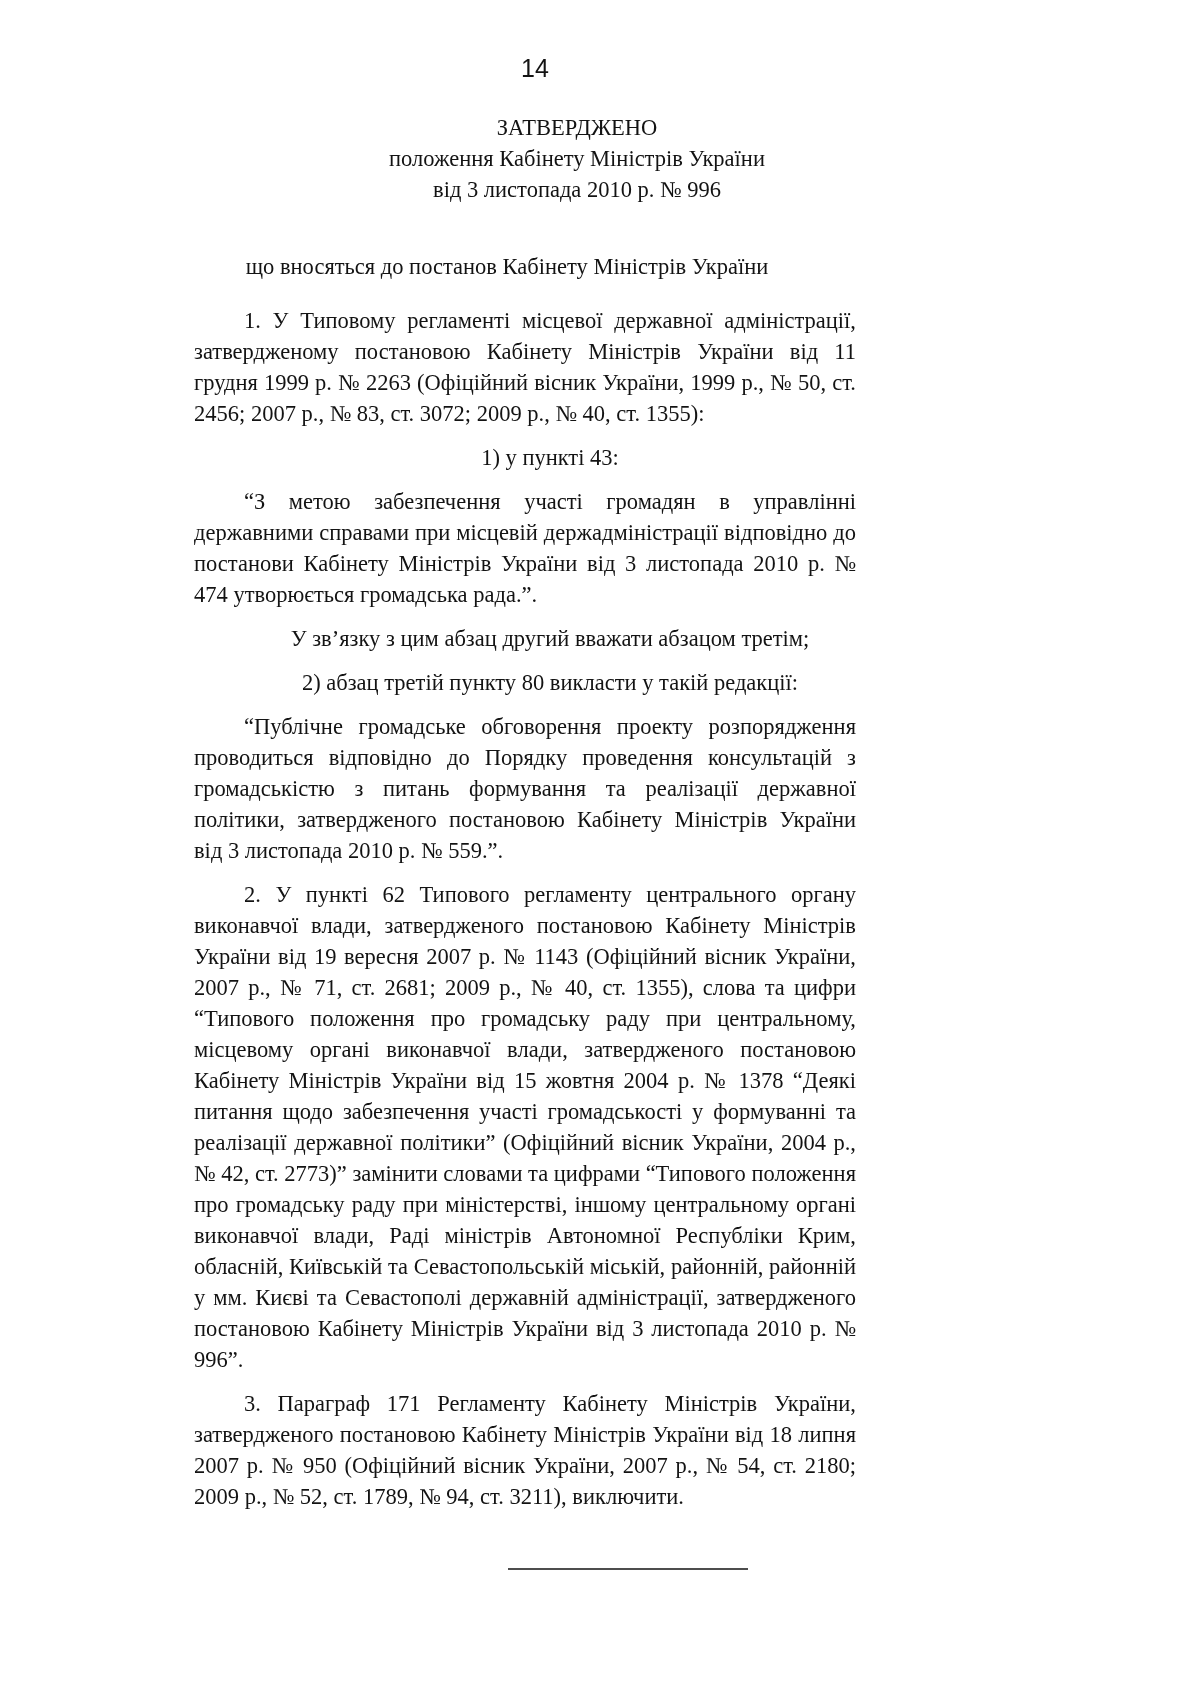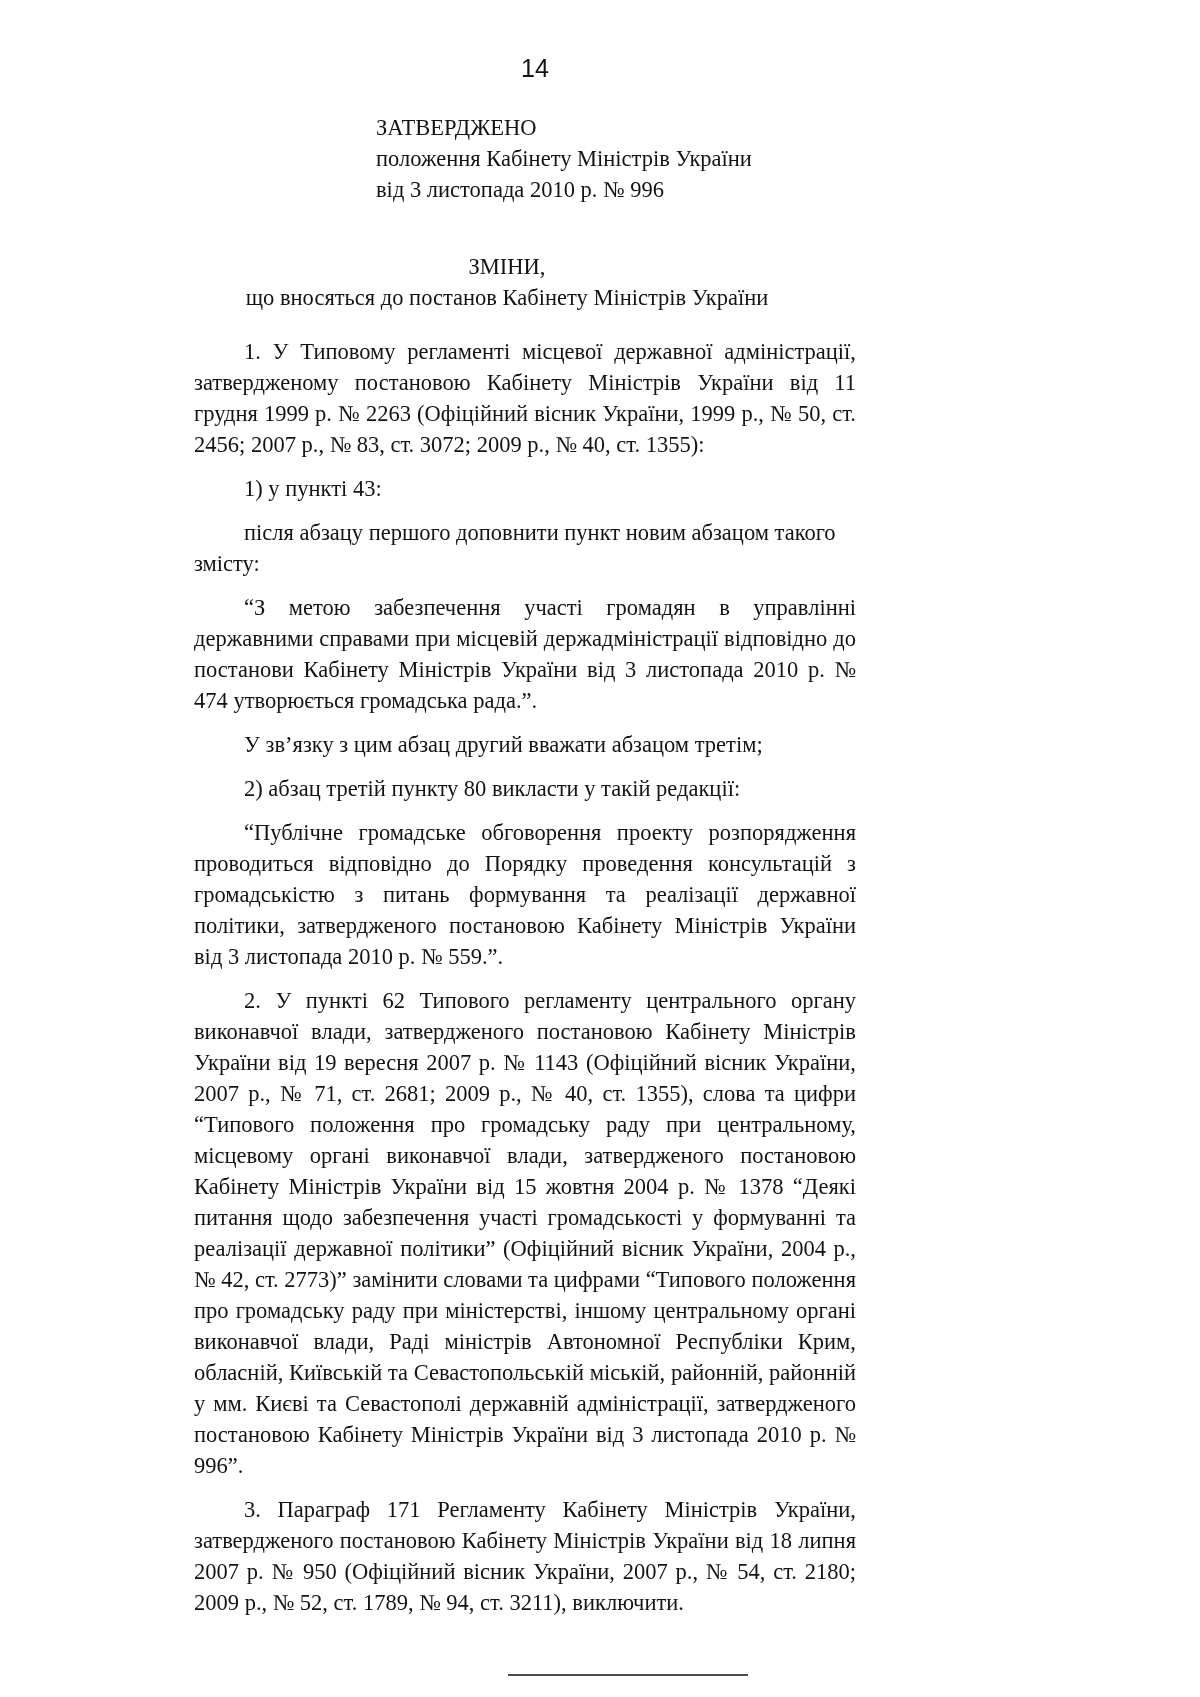--- a/index.html
+++ b/index.html
@@ -29,21 +29,21 @@
     font-size: 25px;
     line-height: 28px;
     text-align: center;
     padding-top: 54px;
     
     transform: translateX(28px);
   }
   .approval-block {
     width: 402px;
     margin: 30px 78px 0 auto;
-    text-align: left;
+    text-align: center;
   }
   .approval-line {
     display: block;
   }
   .doc-title {
     text-align: center;
     margin-top: 46px;
     font-weight: normal;
     font-size: 22.5px;
     line-height: 31px;
@@ -54,21 +54,21 @@
   .body-text {
     margin-top: 23px;
     margin-left: 36px;
   }
   p.para {
     margin: 13px 0 0 0;
     text-indent: 50px;
     text-align: justify;
   }
   p.para.no-justify {
-    text-align: left;
+    text-align: center;
   }
   .separator-line {
     width: 240px;
     height: 0;
     border-top: 2px solid #4d4d4d;
     margin: 56px 0 0 350px;
   }
 </style>
 </head>
 <body>
@@ -78,28 +78,26 @@
 
     <div class="page-number">14</div>
 
     <div class="approval-block">
       <span class="approval-line">ЗАТВЕРДЖЕНО</span>
       <span class="approval-line">положення Кабінету Міністрів України</span>
       <span class="approval-line">від 3 листопада 2010 р. № 996</span>
     </div>
 
     <h1 class="doc-title">
-      <span class="title-line">ЗМІНИ,</span>
       <span class="title-line">що вносяться до постанов Кабінету Міністрів України</span>
     </h1>
 
     <div class="body-text">
       <p class="para">1. У Типовому регламенті місцевої державної адміністрації, затвердженому постановою Кабінету Міністрів України від 11 грудня 1999 р. № 2263 (Офіційний вісник України, 1999 р., № 50, ст. 2456; 2007 р., № 83, ст. 3072; 2009 р., № 40, ст. 1355):</p>
       <p class="para no-justify">1) у пункті 43:</p>
-      <p class="para no-justify">після абзацу першого доповнити пункт новим абзацом такого змісту:</p>
       <p class="para">“З метою забезпечення участі громадян в управлінні державними справами при місцевій держадміністрації відповідно до постанови Кабінету Міністрів України від 3 листопада 2010 р. № 474 утворюється громадська рада.”.</p>
       <p class="para no-justify">У зв’язку  з цим абзац другий вважати абзацом третім;</p>
       <p class="para no-justify">2) абзац третій пункту 80 викласти у такій редакції:</p>
       <p class="para">“Публічне громадське обговорення проекту розпорядження проводиться відповідно до Порядку проведення консультацій з громадськістю з питань формування та реалізації державної політики, затвердженого постановою Кабінету Міністрів України від 3 листопада 2010 р. № 559.”.</p>
       <p class="para">2. У пункті 62 Типового регламенту центрального органу виконавчої влади, затвердженого постановою Кабінету Міністрів України від 19 вересня 2007 р. № 1143 (Офіційний вісник України, 2007 р., № 71, ст. 2681; 2009 р., № 40, ст. 1355), слова та цифри “Типового положення про громадську раду при центральному, місцевому органі виконавчої влади, затвердженого постановою Кабінету Міністрів України від 15 жовтня 2004 р. № 1378 “Деякі питання щодо забезпечення участі громадськості у формуванні та реалізації державної політики” (Офіційний вісник України, 2004 р., № 42, ст. 2773)” замінити словами та цифрами “Типового положення про громадську раду при міністерстві, іншому центральному органі виконавчої влади, Раді міністрів Автономної Республіки Крим, обласній, Київській та Севастопольській міській, районній, районній у мм. Києві та Севастополі державній адміністрації, затвердженого постановою Кабінету Міністрів України від 3 листопада 2010 р. № 996”.</p>
       <p class="para">3. Параграф 171 Регламенту Кабінету Міністрів України, затвердженого постановою Кабінету Міністрів України від 18 липня 2007 р. № 950 (Офіційний вісник України, 2007 р., № 54, ст. 2180; 2009 р., № 52, ст. 1789, № 94, ст. 3211), виключити.</p>
     </div>
 
     <div class="separator-line"></div>
 

